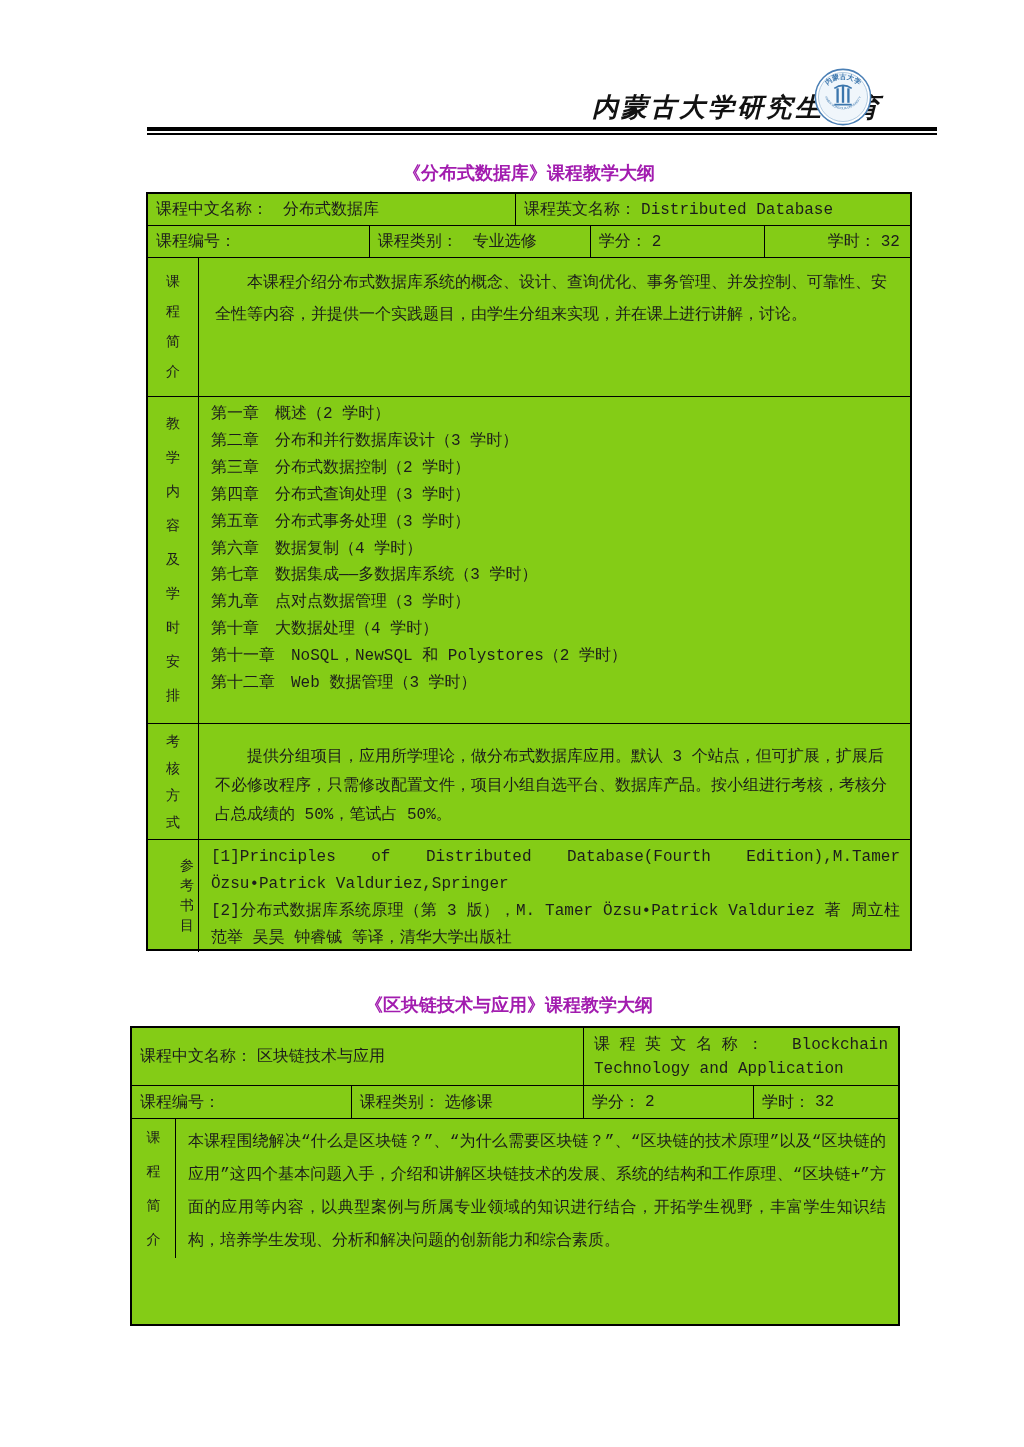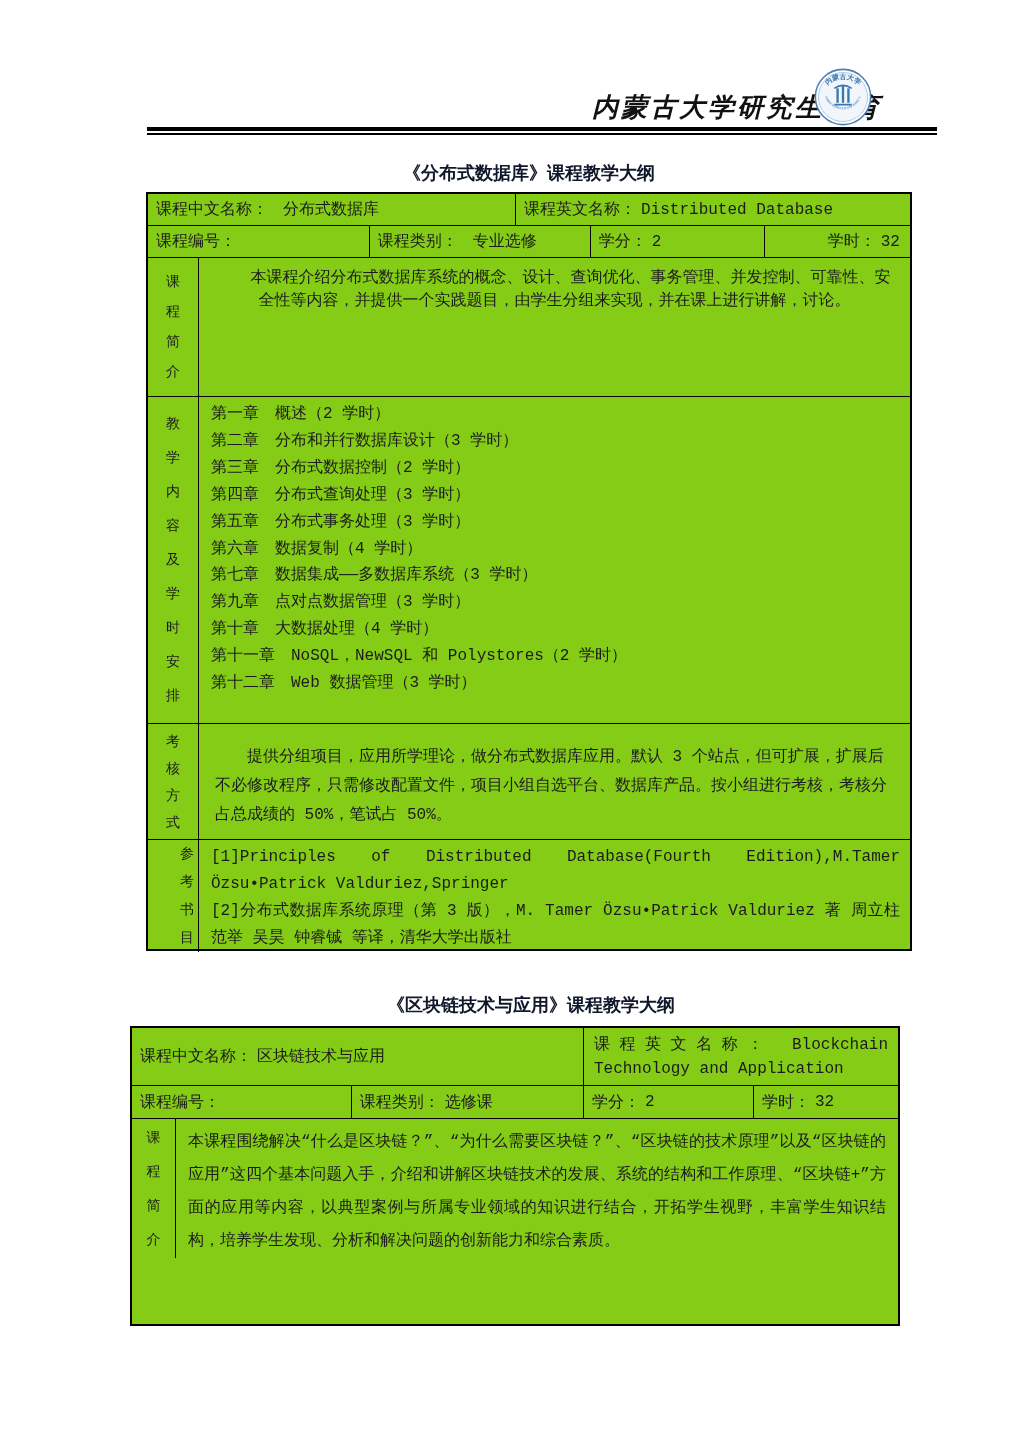--- a/index.html
+++ b/index.html
@@ -51,24 +51,24 @@
     background: #000;
   }
 
   
   .doc-title {
     position: absolute;
     text-align: center;
     font-family: "Liberation Sans", sans-serif;
     font-weight: bold;
     font-size: 18px;
-    color: #0f172a;
+    color: #a21caf;
   }
   .t1-title { left: 146px; top: 161px; width: 766px; }
-  .t2-title { left: 146px; top: 993px; width: 770px; }
+  .t2-title { left: 124px; top: 993px; width: 770px; }
 
   
   .tbl {
     position: absolute;
     border: 2px solid #000;
     background: #84cc16;
     font-size: 16px;
   }
   .tbl1 { left: 146px; top: 192px; width: 766px; height: 759px; }
   .tbl2 { left: 130px; top: 1026px; width: 770px; height: 300px; }
@@ -132,35 +132,34 @@
   .vtext {
     width: 1.15em;
     text-align: center;
     font-size: 14px;
     color: #1c1c1c;
     word-break: break-all;
   }
   .lh-intro1   { line-height: 30px; }
   .lh-content  { line-height: 34px; }
   .lh-assess   { line-height: 27px; }
-  .lh-refs     { line-height: 28px; margin-left: 28px; }
+  .lh-refs     { line-height: 20px; margin-left: 28px; }
   .lh-intro2   { line-height: 34px; }
 
   
   .content {
     flex: 1;
     overflow: hidden;
     font-family: "Liberation Mono", "DejaVu Sans Mono", serif;
     color: #1c1c1c;
   }
   .intro1 {
     padding: 9px 16px 0 16px;
     text-indent: 2em;
-    line-height: 23px;
-    text-align: center;
+    line-height: 32px;
   }
   .chapters { padding: 4px 8px 0 12px; }
   .chapter  { line-height: 26.9px; white-space: nowrap; }
   .assess {
     padding: 19px 14px 0 16px;
     text-indent: 2em;
     line-height: 29px;
   }
   .refs { padding: 4px 10px 0 12px; }
   .ref  { line-height: 27px; text-align: justify; }

